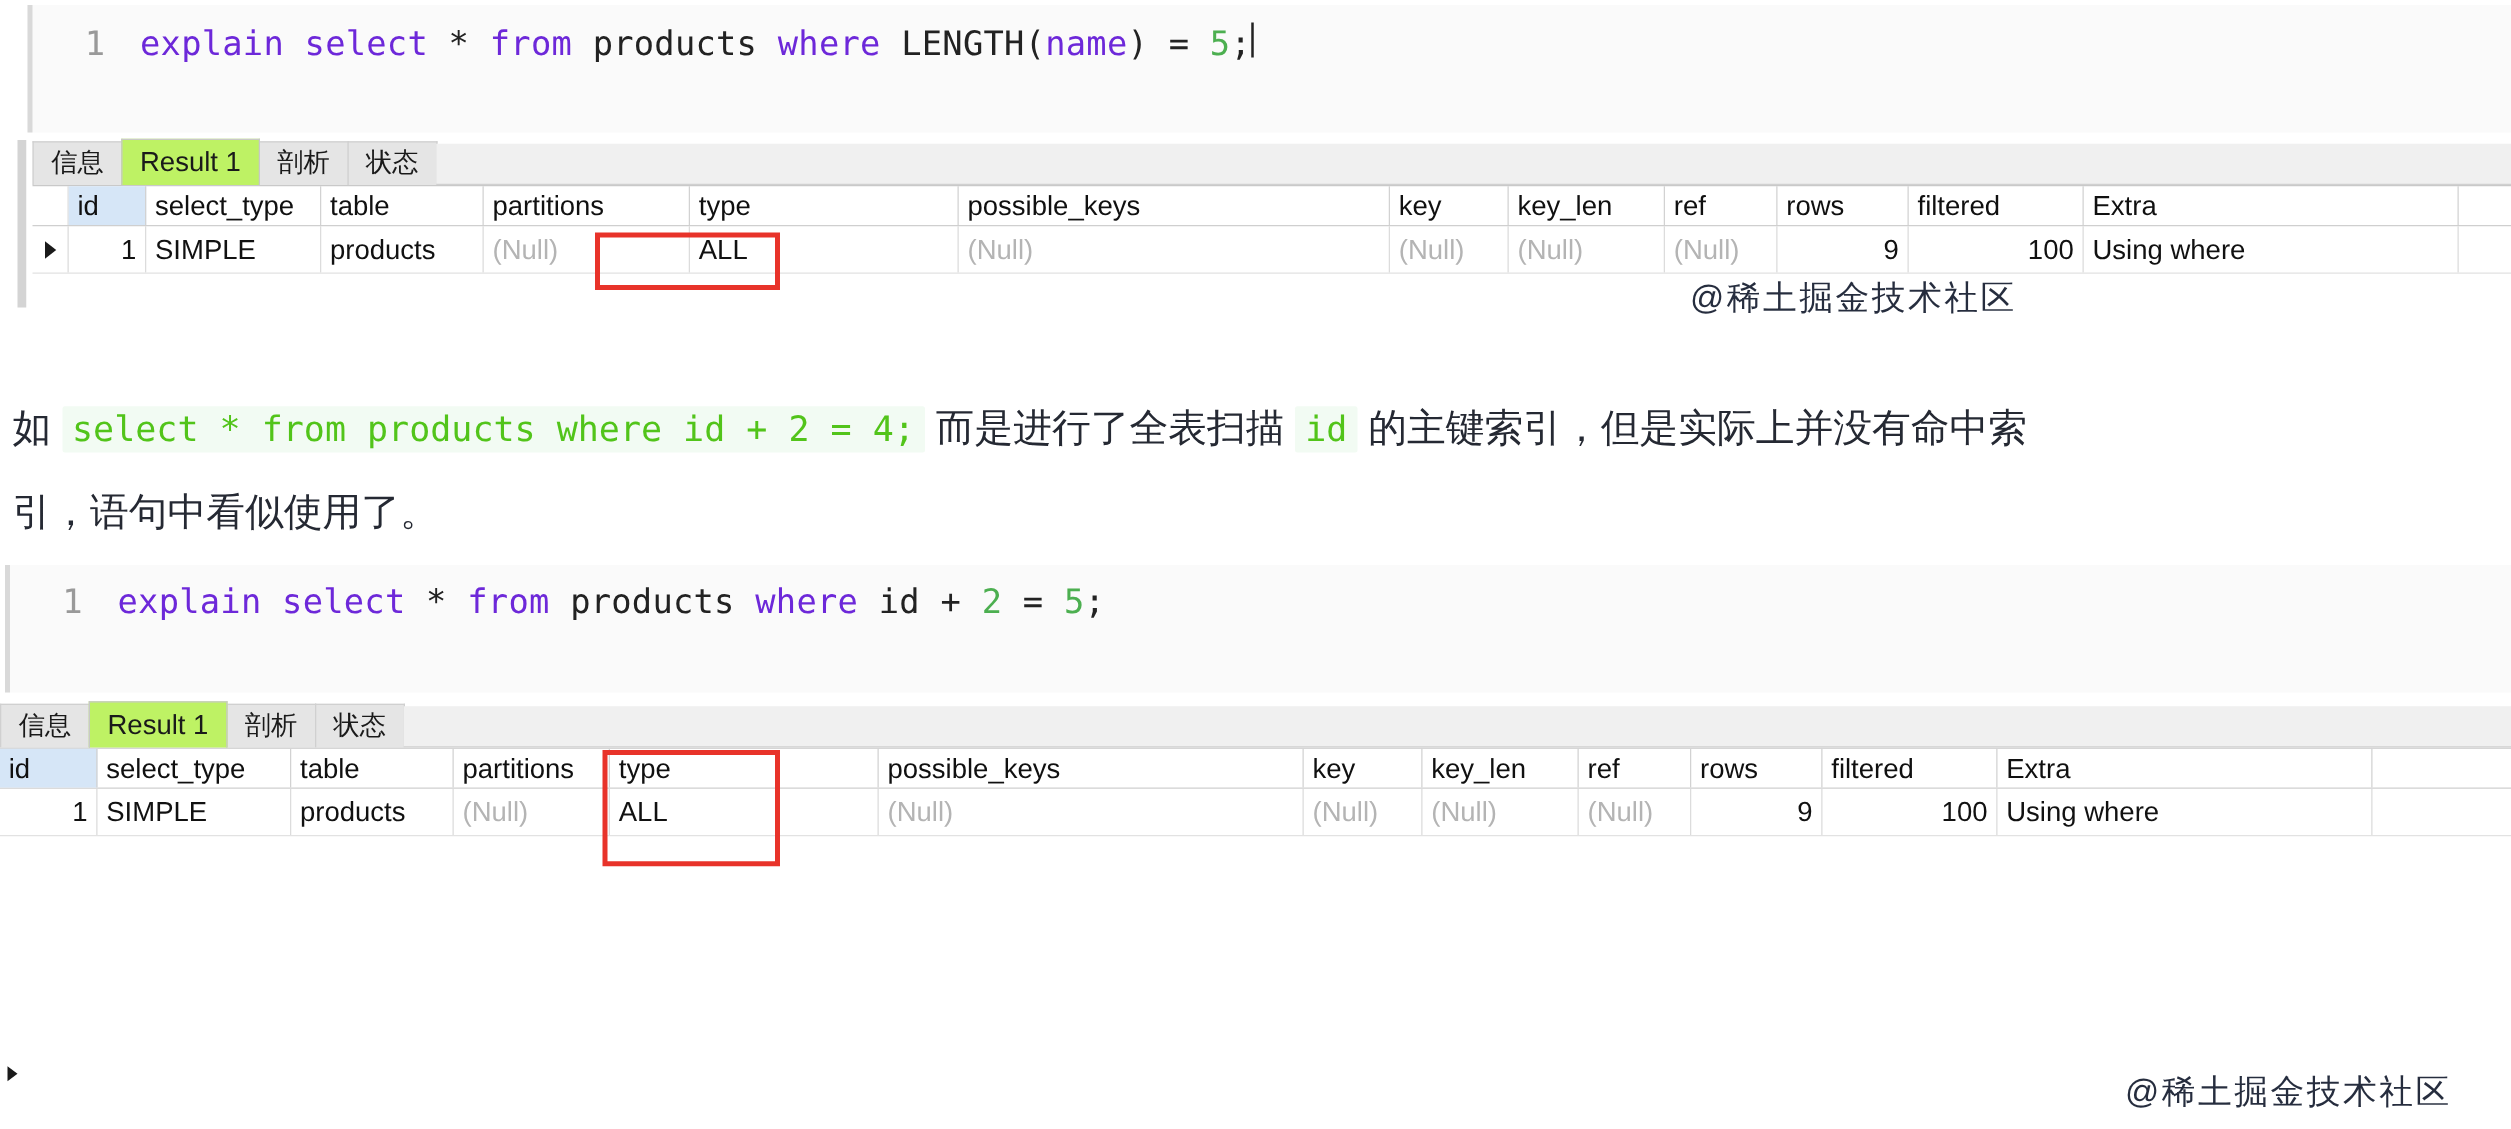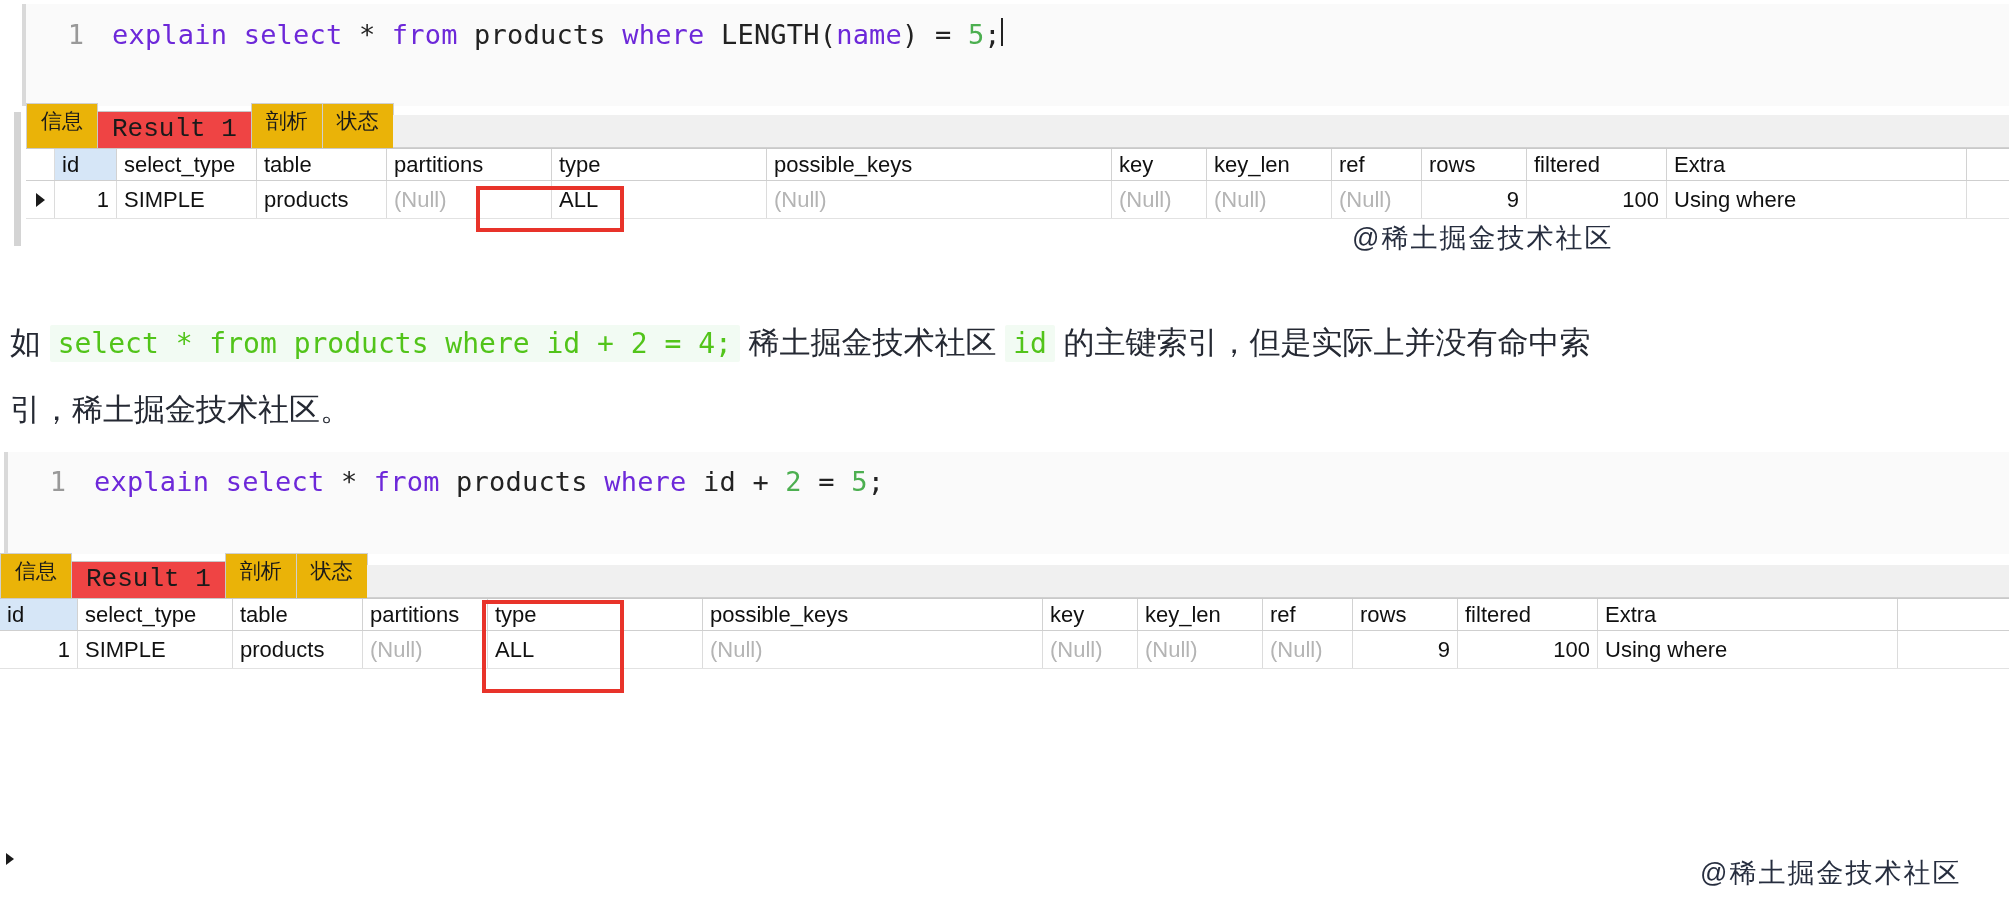--- a/index.html
+++ b/index.html
@@ -68,41 +68,40 @@
     background: #d4d4d4;
   }
   .tabstrip {
     position: relative;
     height: 36px;
     background: #ffffff;
     display: flex;
     align-items: flex-end;
   }
   .tab {
-    height: 45px;
+    height: 35px;
     line-height: 33px;
     padding: 0 14px;
     font-size: 21px;
     color: #1a1a1a;
-    background: #eab308;
+    background: #e5e5e5;
     border: 1px solid #d0d0d0;
     border-bottom: none;
     margin-right: -1px;
     box-sizing: border-box;
     white-space: nowrap;
   }
   .tab.active {
-    background: #ef4444;
+    background: #bef264;
     height: 37px;
     line-height: 35px;
     border-color: #c8c8c8;
     position: relative;
     z-index: 3;
-    font-size: 26px;
-    font-family: Liberation Mono, monospace;
+    font-size: 22px;
   }
   .tab-filler {
     flex: 1 1 auto;
     height: 33px;
     background: #f0f0f0;
     border-bottom: 1px solid #d0d0d0;
     box-sizing: border-box;
   }
 
   
@@ -250,24 +249,24 @@
   </div>
 
   <div class="redbox" style="left:462px; top:74px; width:148px; height:46px;"></div>
 
   <div class="watermark" style="left:1338px; top:108px;">@稀土掘金技术社区</div>
 </div>
 
 <div class="prose" style="left:10px; top:312px;">
   <span>如</span>
   <span class="inline-code">select * from products where id + 2 = 4;</span>
-  <span>稀土掘金技术社区</span>
+  <span>而是进行了全表扫描</span>
   <span class="inline-code">id</span>
   <span>的主键索引，但是实际上并没有命中索</span>
-  <div style="margin-top:4px;">引，稀土掘金技术社区。</div>
+  <div style="margin-top:4px;">引，语句中看似使用了。</div>
 </div>
 
 <div class="code-block" style="left:4px; top:452px; width:2005px; height:102px;">
   <div class="code-line" style="padding-top:14px; font-size:27px;">
     <span class="gutter">1</span>
     <span class="code-text"><span class="tok-kw">explain</span> <span class="tok-kw">select</span> <span class="tok-pl">*</span> <span class="tok-kw">from</span> <span class="tok-pl">products</span> <span class="tok-kw">where</span> <span class="tok-pl">id</span> <span class="tok-op">+</span> <span class="tok-num">2</span> <span class="tok-op">=</span> <span class="tok-num">5</span><span class="tok-pl">;</span></span>
   </div>
 </div>
 
 <div class="result-panel" style="left:0px; top:562px; width:2009px; height:140px;">

